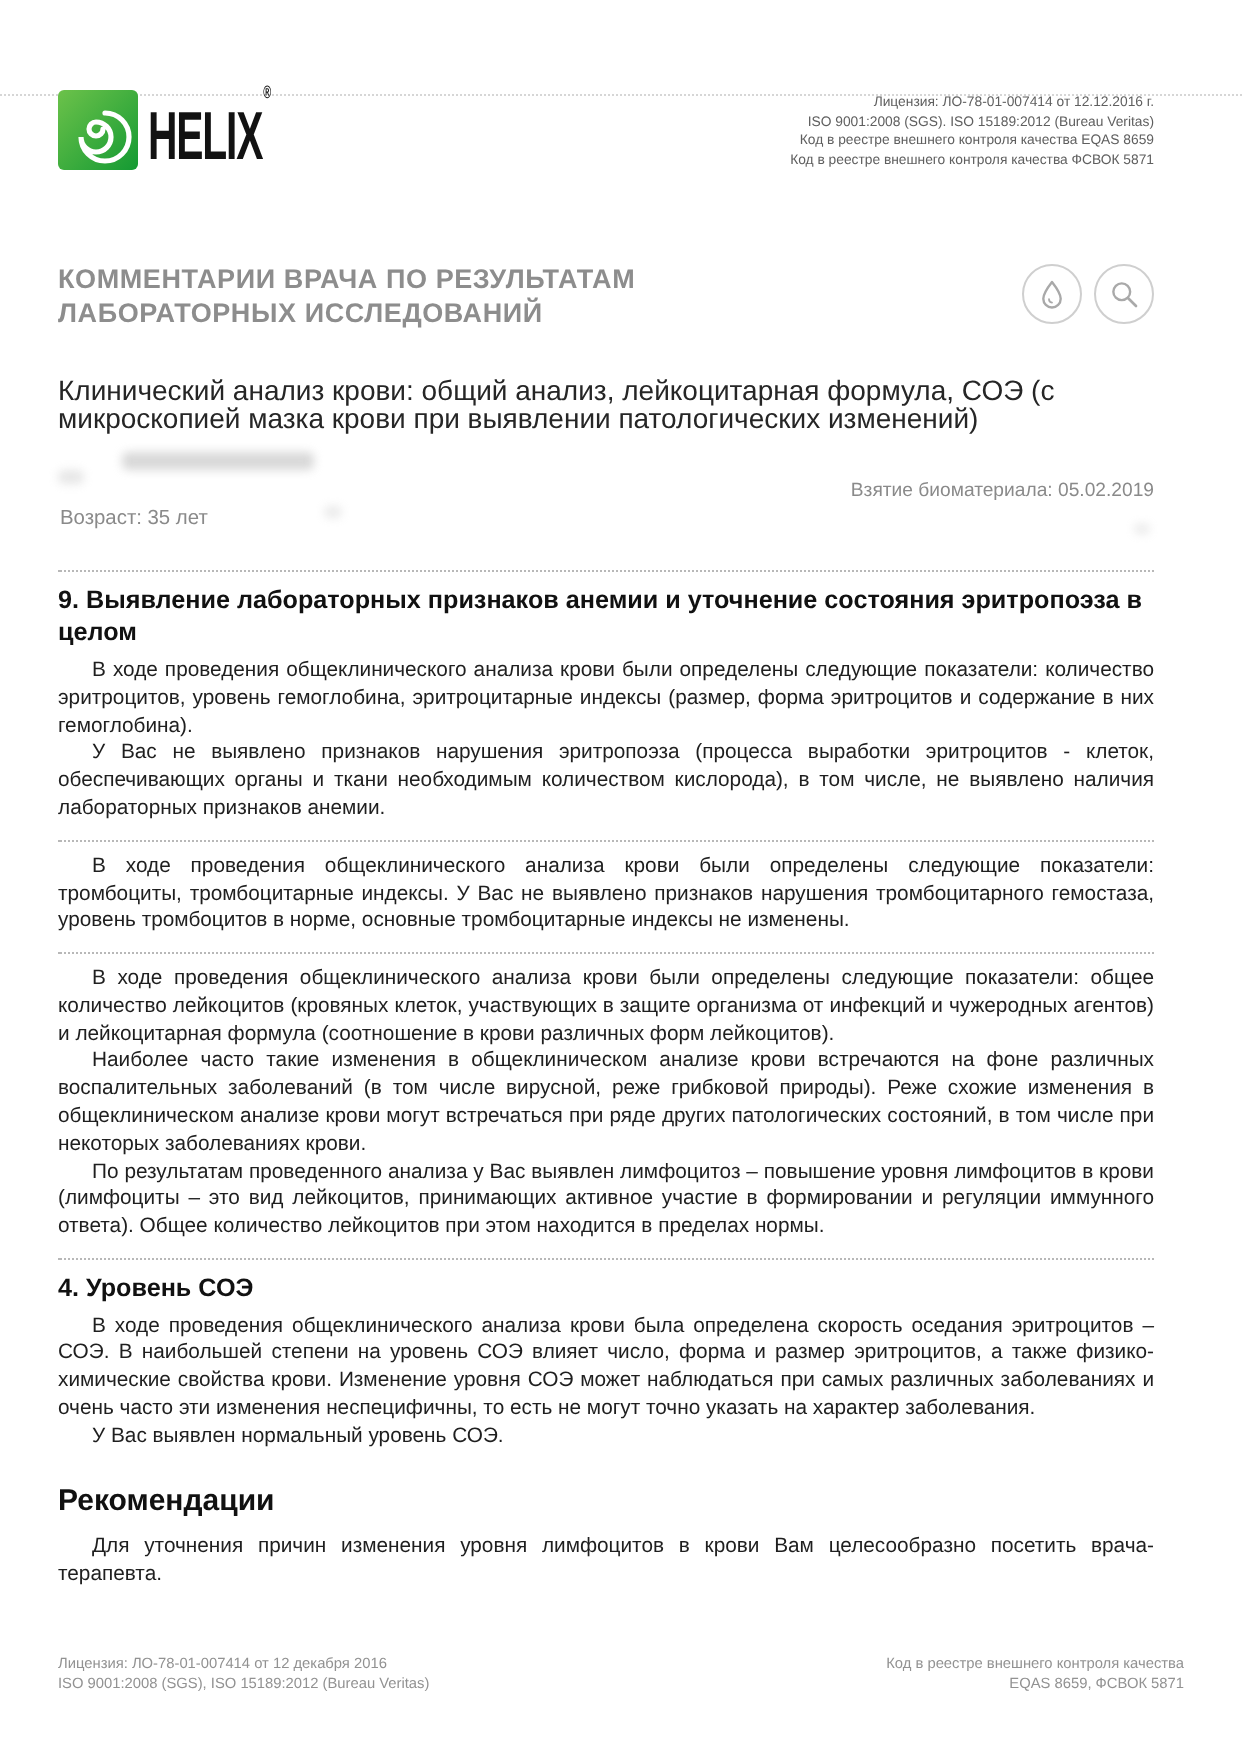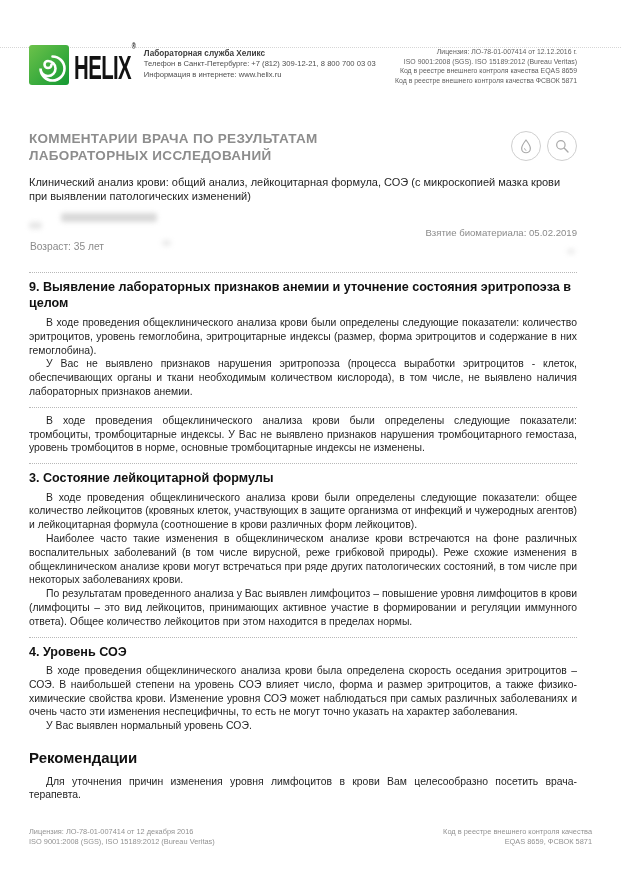--- a/index.html
+++ b/index.html
@@ -25,21 +25,21 @@
   .license div{font-size:6.9px;color:#5f5f5f;line-height:9.6px;white-space:nowrap;}
 
   
   .title-row{display:flex;align-items:flex-start;margin-top:44px;}
   .doc-title{font-size:13.5px;font-weight:700;color:#8d8d8d;line-height:17px;
     letter-spacing:.3px;max-width:340px;text-transform:uppercase;}
   .title-icons{margin-left:auto;display:flex;gap:6px;padding-top:1px;}
   .circle-icon{width:30px;height:30px;border:1.5px solid #cfcfcf;border-radius:50%;
     display:flex;align-items:center;justify-content:center;box-sizing:border-box;background:#fff;}
 
-  .subtitle{margin-top:12px;font-size:11px;color:#262626;line-height:13.8px;max-width:552px;}
+  .subtitle{margin-top:24px;font-size:14px;color:#262626;line-height:13.8px;max-width:552px;}
 
   
   .patient{position:relative;height:52px;margin-top:8px;}
   .redact{position:absolute;background:#b9b9b9;opacity:.55;filter:blur(2.5px);border-radius:3px;}
   .r1{left:32px;top:1px;width:96px;height:9px;}
   .r2{left:0px;top:10px;width:13px;height:7px;opacity:.35;}
   .r3{left:133px;top:28px;width:9px;height:6px;opacity:.3;}
   .r4{right:2px;top:37px;width:8px;height:5px;opacity:.3;}
   .biomaterial{position:absolute;right:0;top:15px;font-size:9.6px;color:#8a8a8a;}
   .age{position:absolute;left:1px;top:29px;font-size:10.2px;color:#8a8a8a;}
@@ -75,25 +75,20 @@
               <stop offset="0" stop-color="#6cc24a"></stop>
               <stop offset="1" stop-color="#149a33"></stop>
             </linearGradient>
           </defs>
           <rect width="40" height="40" rx="3" fill="url(#lg)"></rect>
           <path d="M22.5 19.5 a3.5 3.5 0 1 1 -3.5 -3.5 a7.5 7.5 0 1 1 -7.5 7.5 a12 12 0 1 0 12 -12" fill="none" stroke="#ffffff" stroke-width="2.6" stroke-linecap="round"></path>
         </svg>
       </div>
       <div class="wordmark"><span>HELIX</span><sup>®</sup></div>
     </div>
-    <div class="contact">
-      <div class="c1">Лабораторная служба Хеликс</div>
-      <div class="c2">Телефон в Санкт-Петербурге: +7 (812) 309-12-21, 8 800 700 03 03</div>
-      <div class="c3">Информация в интернете: www.helix.ru</div>
-    </div>
     <div class="license">
       <div>Лицензия: ЛО-78-01-007414 от 12.12.2016 г.</div>
       <div>ISO 9001:2008 (SGS). ISO 15189:2012 (Bureau Veritas)</div>
       <div>Код в реестре внешнего контроля качества EQAS 8659</div>
       <div>Код в реестре внешнего контроля качества ФСВОК 5871</div>
     </div>
   </div>
 
   <div class="title-row">
     <div class="doc-title">КОММЕНТАРИИ ВРАЧА ПО РЕЗУЛЬТАТАМ ЛАБОРАТОРНЫХ ИССЛЕДОВАНИЙ</div>
@@ -127,21 +122,20 @@
   <div class="sections">
       <section class="report-section">
         <h2>9. Выявление лабораторных признаков анемии и уточнение состояния эритропоэза в целом</h2>
         <p>В ходе проведения общеклинического анализа крови были определены следующие показатели: количество эритроцитов, уровень гемоглобина, эритроцитарные индексы (размер, форма эритроцитов и содержание в них гемоглобина).</p>
         <p>У Вас не выявлено признаков нарушения эритропоэза (процесса выработки эритроцитов - клеток, обеспечивающих органы и ткани необходимым количеством кислорода), в том числе, не выявлено наличия лабораторных признаков анемии.</p>
       </section>
       <section class="report-section">
         <p>В ходе проведения общеклинического анализа крови были определены следующие показатели: тромбоциты, тромбоцитарные индексы. У Вас не выявлено признаков нарушения тромбоцитарного гемостаза, уровень тромбоцитов в норме, основные тромбоцитарные индексы не изменены.</p>
       </section>
       <section class="report-section">
-        <h2>3. Состояние лейкоцитарной формулы</h2>
         <p>В ходе проведения общеклинического анализа крови были определены следующие показатели: общее количество лейкоцитов (кровяных клеток, участвующих в защите организма от инфекций и чужеродных агентов) и лейкоцитарная формула (соотношение в крови различных форм лейкоцитов).</p>
         <p>Наиболее часто такие изменения в общеклиническом анализе крови встречаются на фоне различных воспалительных заболеваний (в том числе вирусной, реже грибковой природы). Реже схожие изменения в общеклиническом анализе крови могут встречаться при ряде других патологических состояний, в том числе при некоторых заболеваниях крови.</p>
         <p>По результатам проведенного анализа у Вас выявлен лимфоцитоз – повышение уровня лимфоцитов в крови (лимфоциты – это вид лейкоцитов, принимающих активное участие в формировании и регуляции иммунного ответа). Общее количество лейкоцитов при этом находится в пределах нормы.</p>
       </section>
       <section class="report-section">
         <h2>4. Уровень СОЭ</h2>
         <p>В ходе проведения общеклинического анализа крови была определена скорость оседания эритроцитов – СОЭ. В наибольшей степени на уровень СОЭ влияет число, форма и размер эритроцитов, а также физико-химические свойства крови. Изменение уровня СОЭ может наблюдаться при самых различных заболеваниях и очень часто эти изменения неспецифичны, то есть не могут точно указать на характер заболевания.</p>
         <p>У Вас выявлен нормальный уровень СОЭ.</p>
       </section>
     </div>

